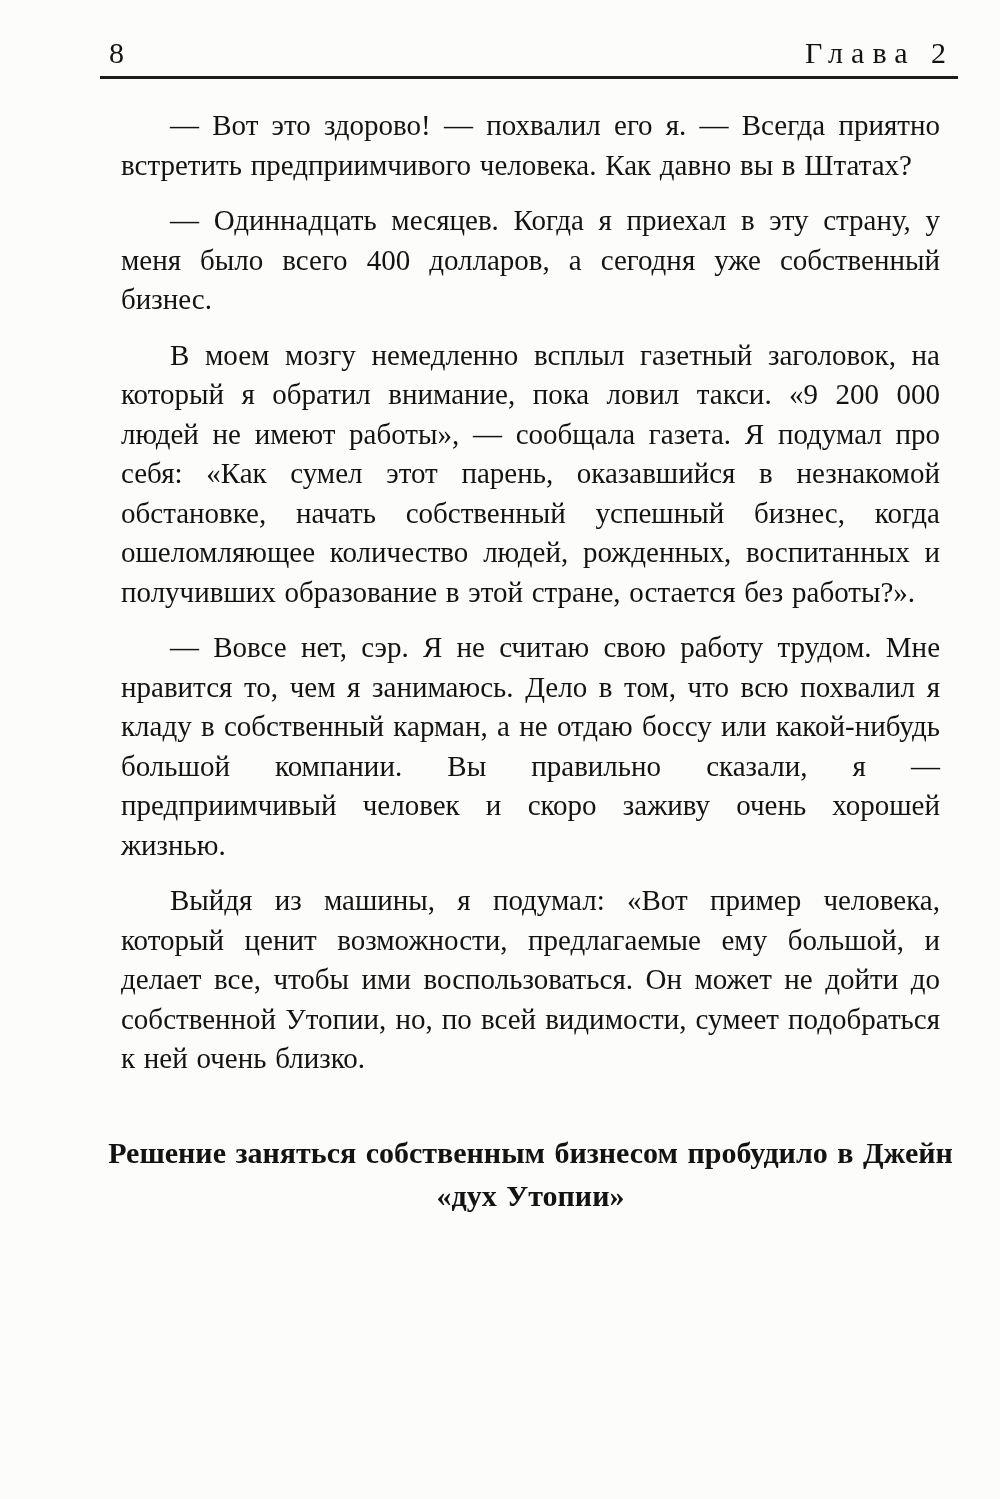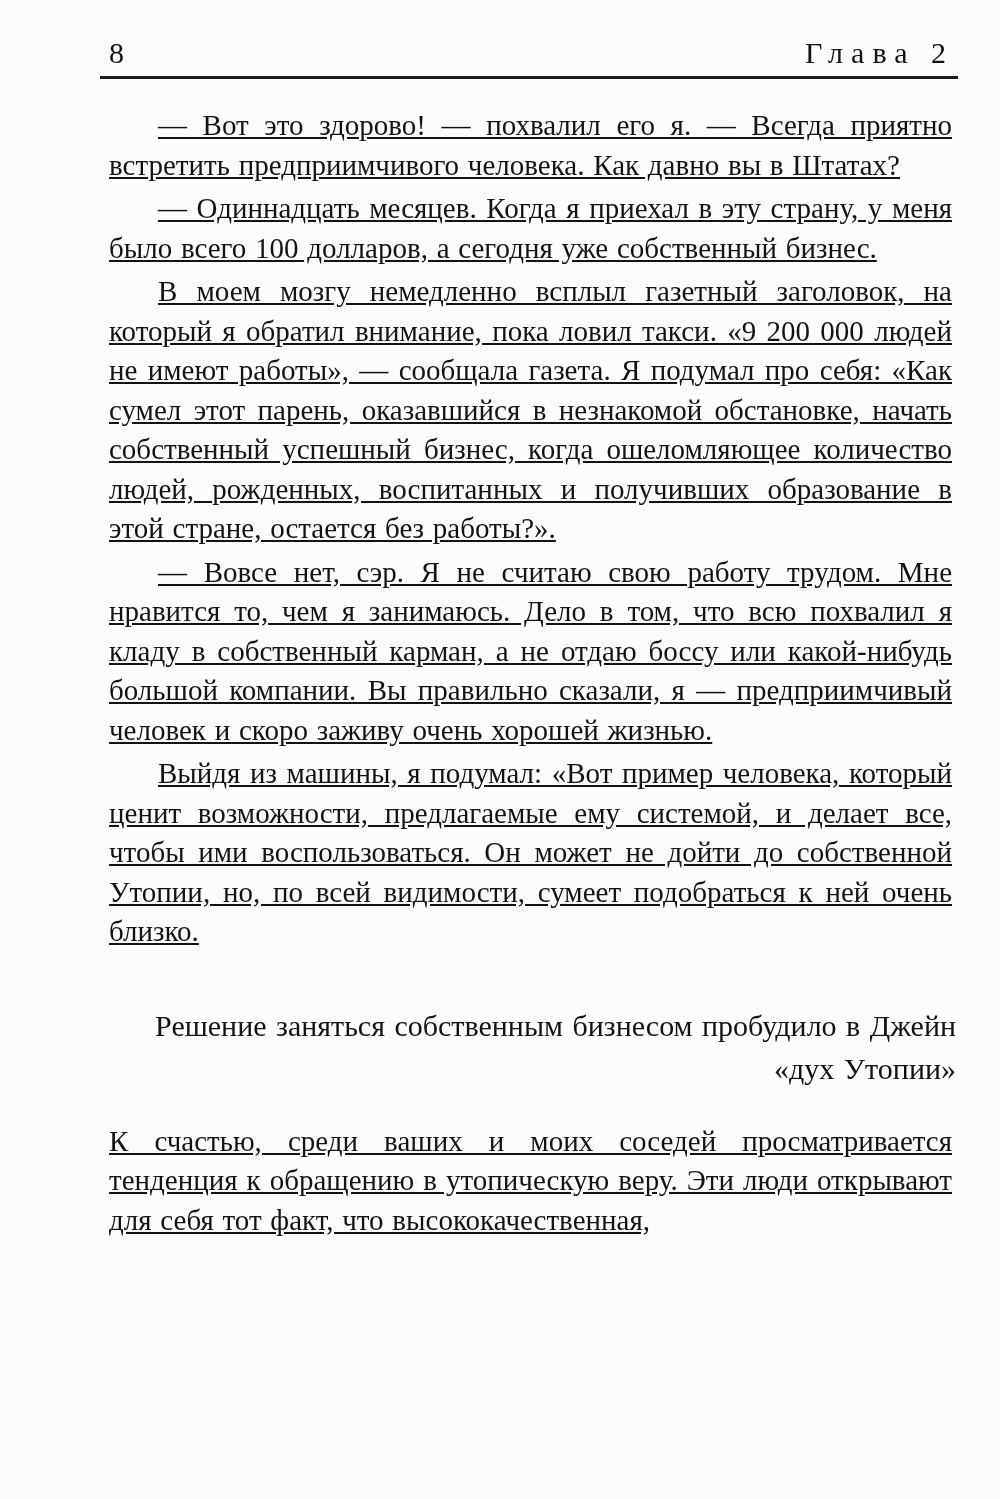--- a/index.html
+++ b/index.html
@@ -39,62 +39,60 @@
       margin-left: -5px;
       margin-right: -2px;
     }
     .page-body {
       margin-top: 27px;
       font-size: 29px;
       line-height: 39.5px;
       text-align: justify;
     }
     p.para {
-      margin: 4px;
+      margin: 16px;
       padding: 0;
       text-indent: 49px;
       word-spacing: 1.5px;
-      text-decoration: underline;
     }
     p.para.noindent {
       text-indent: 0;
     }
     h2.section-heading {
       font-size: 30px;
       line-height: 43px;
-      font-weight: normal;
-      text-align: right;
+      font-weight: bold;
+      text-align: center;
       margin: 52px 0 32px 0;
       word-spacing: 2px;
     }
   </style>
 </head>
 <body>
 
 <div class="page">
 
   <header class="page-header">
     <span class="page-number">8</span>
     <span class="chapter-title">Глава 2</span>
   </header>
 
   <div class="header-rule"></div>
 
   <main class="page-body">
 
     <p class="para">— Вот это здорово! — похвалил его я. — Всегда приятно встретить предприимчивого человека. Как давно вы в Штатах?</p>
 
-    <p class="para">— Одиннадцать месяцев. Когда я приехал в эту страну, у меня было всего 100 долларов, а сегодня уже собственный бизнес.</p>
+    <p class="para">— Одиннадцать месяцев. Когда я приехал в эту страну, у меня было всего 400 долларов, а сегодня уже собственный бизнес.</p>
 
     <p class="para">В моем мозгу немедленно всплыл газетный заголовок, на который я обратил внимание, пока ловил такси. «9 200 000 людей не имеют работы», — сообщала газета. Я подумал про себя: «Как сумел этот парень, оказавшийся в незнакомой обстановке, начать собственный успешный бизнес, когда ошеломляющее количество людей, рожденных, воспитанных и получивших образование в этой стране, остается без работы?».</p>
 
 
     <p class="para">— Вовсе нет, сэр. Я не считаю свою работу трудом. Мне нравится то, чем я занимаюсь. Дело в том, что всю похвалил я кладу в собственный карман, а не отдаю боссу или какой-нибудь большой компании. Вы правильно сказали, я — предприимчивый человек и скоро заживу очень хорошей жизнью.</p>
 
-    <p class="para">Выйдя из машины, я подумал: «Вот пример человека, который ценит возможности, предлагаемые ему системой, и делает все, чтобы ими воспользоваться. Он может не дойти до собственной Утопии, но, по всей видимости, сумеет подобраться к ней очень близко.</p>
+    <p class="para">Выйдя из машины, я подумал: «Вот пример человека, который ценит возможности, предлагаемые ему большой, и делает все, чтобы ими воспользоваться. Он может не дойти до собственной Утопии, но, по всей видимости, сумеет подобраться к ней очень близко.</p>
 
     <h2 class="section-heading">Решение заняться собственным бизнесом пробудило в Джейн «дух Утопии»</h2>
 
-    <p class="para noindent">К счастью, среди ваших и моих соседей просматривается тенденция к обращению в утопическую веру. Эти люди открывают для себя тот факт, что высококачественная,</p>
 
   </main>
 
 </div>
 
 </body></html>

